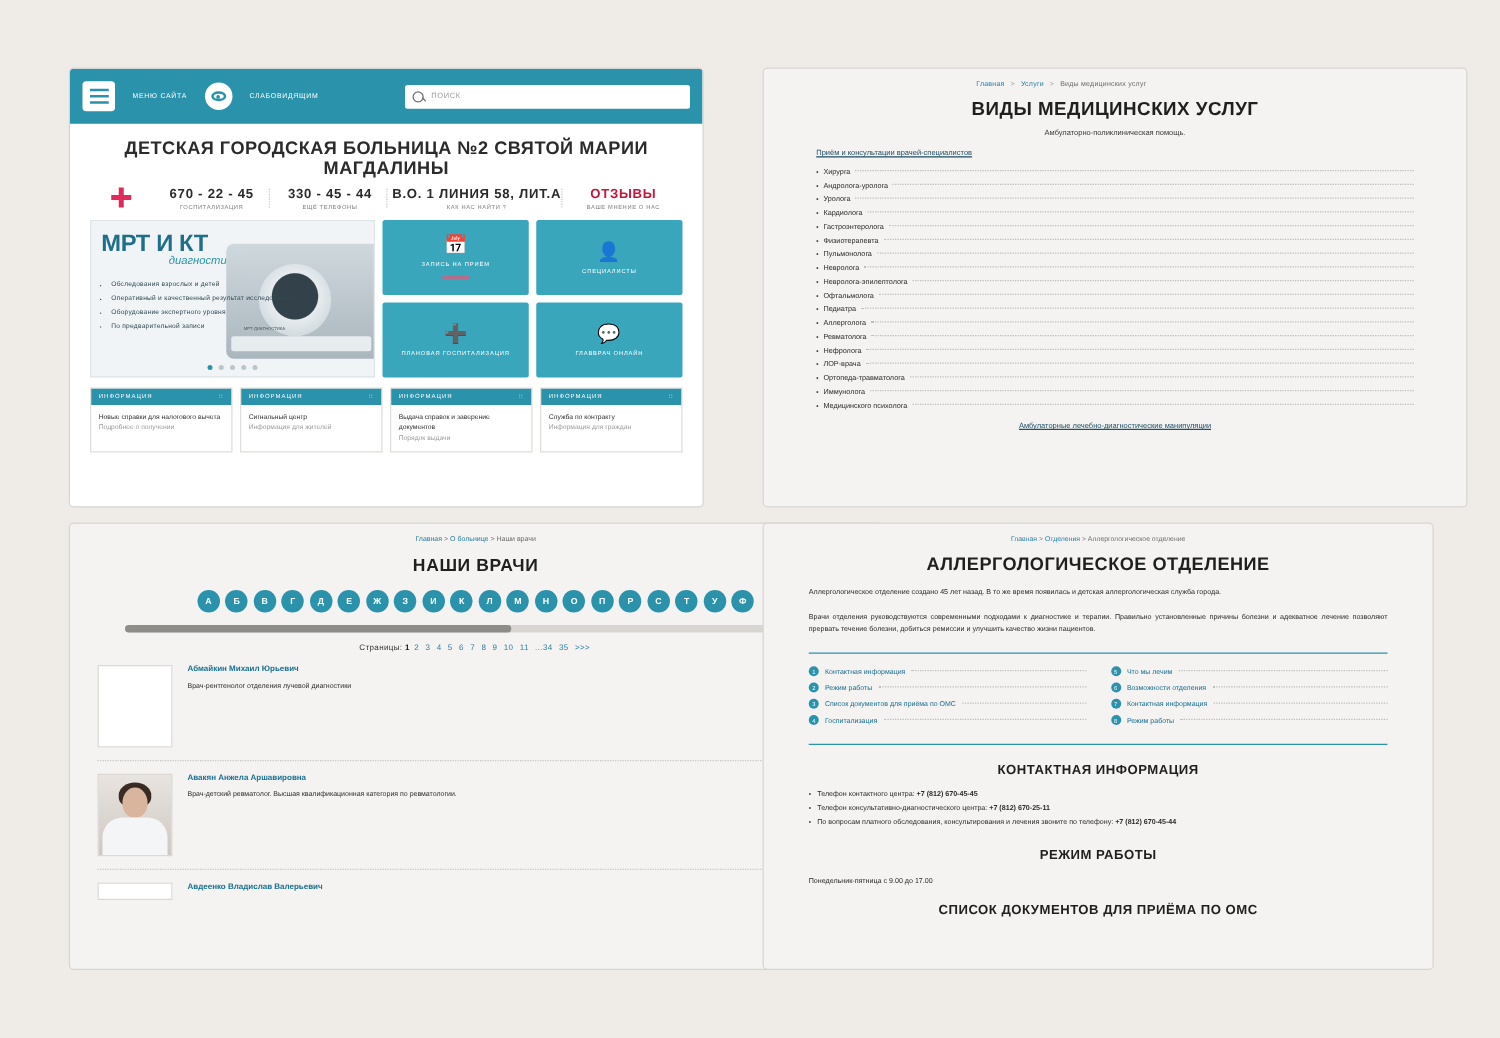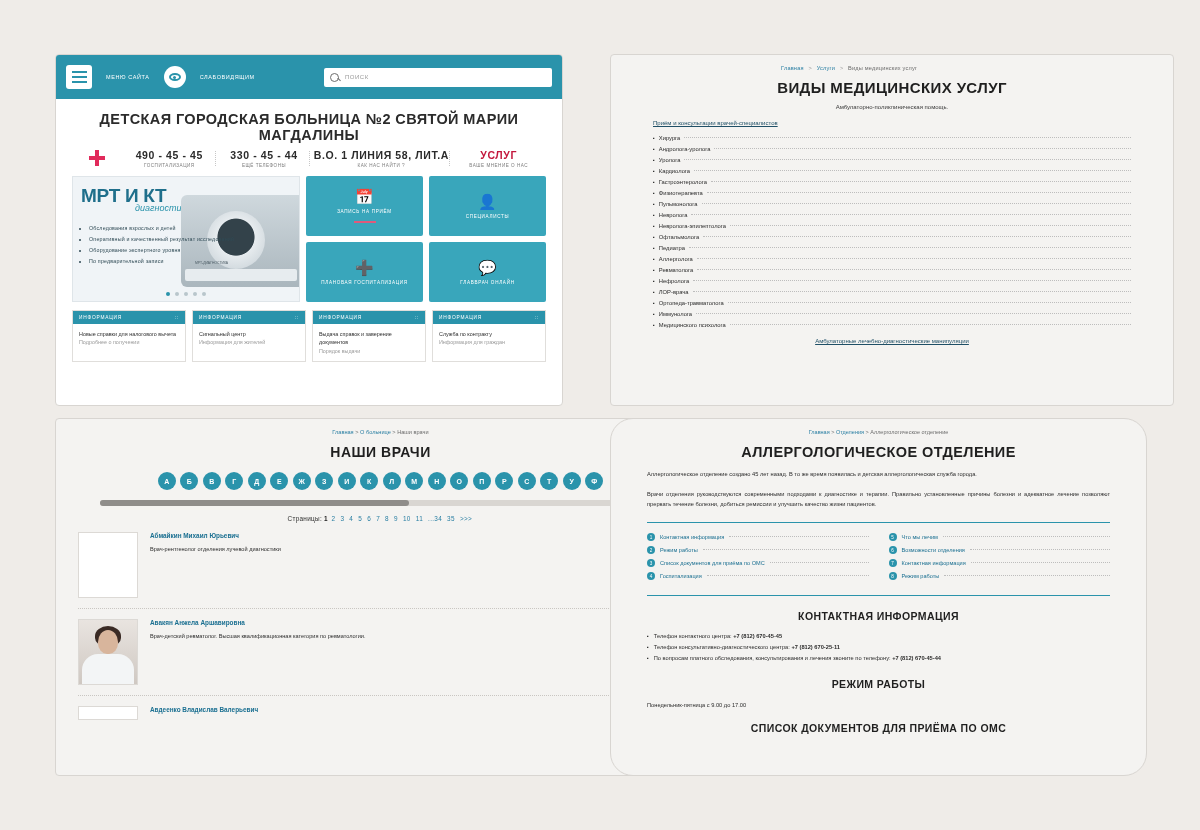--- a/index.html
+++ b/index.html
@@ -156,21 +156,21 @@
   .doc-photo { width:60px; height:66px; background:#ffffff; border:1px solid #dcd9d5; overflow:hidden; position:relative;}
   .doc-photo.person { background: linear-gradient(180deg,#e9e4e0 0%,#cfc8c2 100%); }
   .doc-photo .head{position:absolute;left:50%;top:10px;transform:translateX(-50%);width:20px;height:24px;border-radius:50% 50% 45% 45%;background:#d8b59c;}
   .doc-photo .hair{position:absolute;left:50%;top:6px;transform:translateX(-50%);width:26px;height:20px;border-radius:50% 50% 40% 40%;background:#3a2a24;}
   .doc-photo .body{position:absolute;left:50%;bottom:0;transform:translateX(-50%);width:52px;height:30px;border-radius:16px 16px 0 0;background:#f3f5f6;}
   .doc-name { font-size:6.4px; font-weight:bold; color:#1a6f91; }
   .doc-desc { font-size:5.6px; color:#2e2e2e; margin-top:6px; line-height:1.5;}
   .doc-sep { border-top:1px dotted #c9c6c2; margin: 10px 22px 0;}
 
   
-  #panelD { left: 610px; top: 418px; width: 537px; height: 358px; border-radius: 23px; }
+  #panelD { left: 610px; top: 418px; width: 537px; height: 358px; }
   .d-crumbs { font-size:5.5px; color:#6c6c6c; text-align:center; padding-top:10px;}
   .d-crumbs a{color:#2a7fa3;text-decoration:none;}
   .d-title{text-align:center; font-size:14.5px; font-weight:bold; color:#1f1f1f; letter-spacing:.4px; margin-top:9px;}
   .d-para { font-size:5.7px; color:#2c2c2c; line-height:1.75; padding: 10px 36px 0; text-align:justify;}
   .d-rule { border-top:1px solid #2a93ab; margin: 12px 36px 0; }
   .d-links { display:flex; gap:20px; padding: 8px 36px 0; }
   .d-links ul { list-style:none; margin:0; padding:0; flex:1; }
   .d-links li { display:flex; align-items:baseline; gap:5px; font-size:5.6px; padding:2.5px 0; color:#1a6f91;}
   .d-links li .num{
     width:8px;height:8px;border-radius:50%;background:#2a93ab;color:#fff;font-size:4.6px;
@@ -210,33 +210,33 @@
       </div>
     </div>
 
     <div class="hosp-title">ДЕТСКАЯ ГОРОДСКАЯ  БОЛЬНИЦА №2  СВЯТОЙ МАРИИ МАГДАЛИНЫ</div>
 
     <div class="contact-row">
       <div class="cross-cell">
           <div class="cross"></div>
         </div>
       <div class="cr-item">
-        <div class="cr-main">490 - 45 - 45</div>
+        <div class="cr-main">670 - 22 - 45</div>
         <div class="cr-sub">ГОСПИТАЛИЗАЦИЯ</div>
       </div>
       <div class="cr-item">
         <div class="cr-main">330 - 45 - 44</div>
         <div class="cr-sub">ЕЩЁ ТЕЛЕФОНЫ</div>
       </div>
       <div class="cr-item" style="flex:1.5">
         <div class="cr-main">В.О. 1 ЛИНИЯ 58, ЛИТ.А</div>
         <div class="cr-sub">КАК НАС НАЙТИ ?</div>
       </div>
       <div class="cr-item red">
-        <div class="cr-main">УСЛУГ</div>
+        <div class="cr-main">ОТЗЫВЫ</div>
         <div class="cr-sub">ВАШЕ МНЕНИЕ О НАС</div>
       </div>
     </div>
 
     <div class="hero-wrap">
       <div class="hero">
         <div class="hero-h1">МРТ И КТ</div>
         <div class="hero-h2">диагностика</div>
         <div class="scanner">
           <div class="bore"></div>

